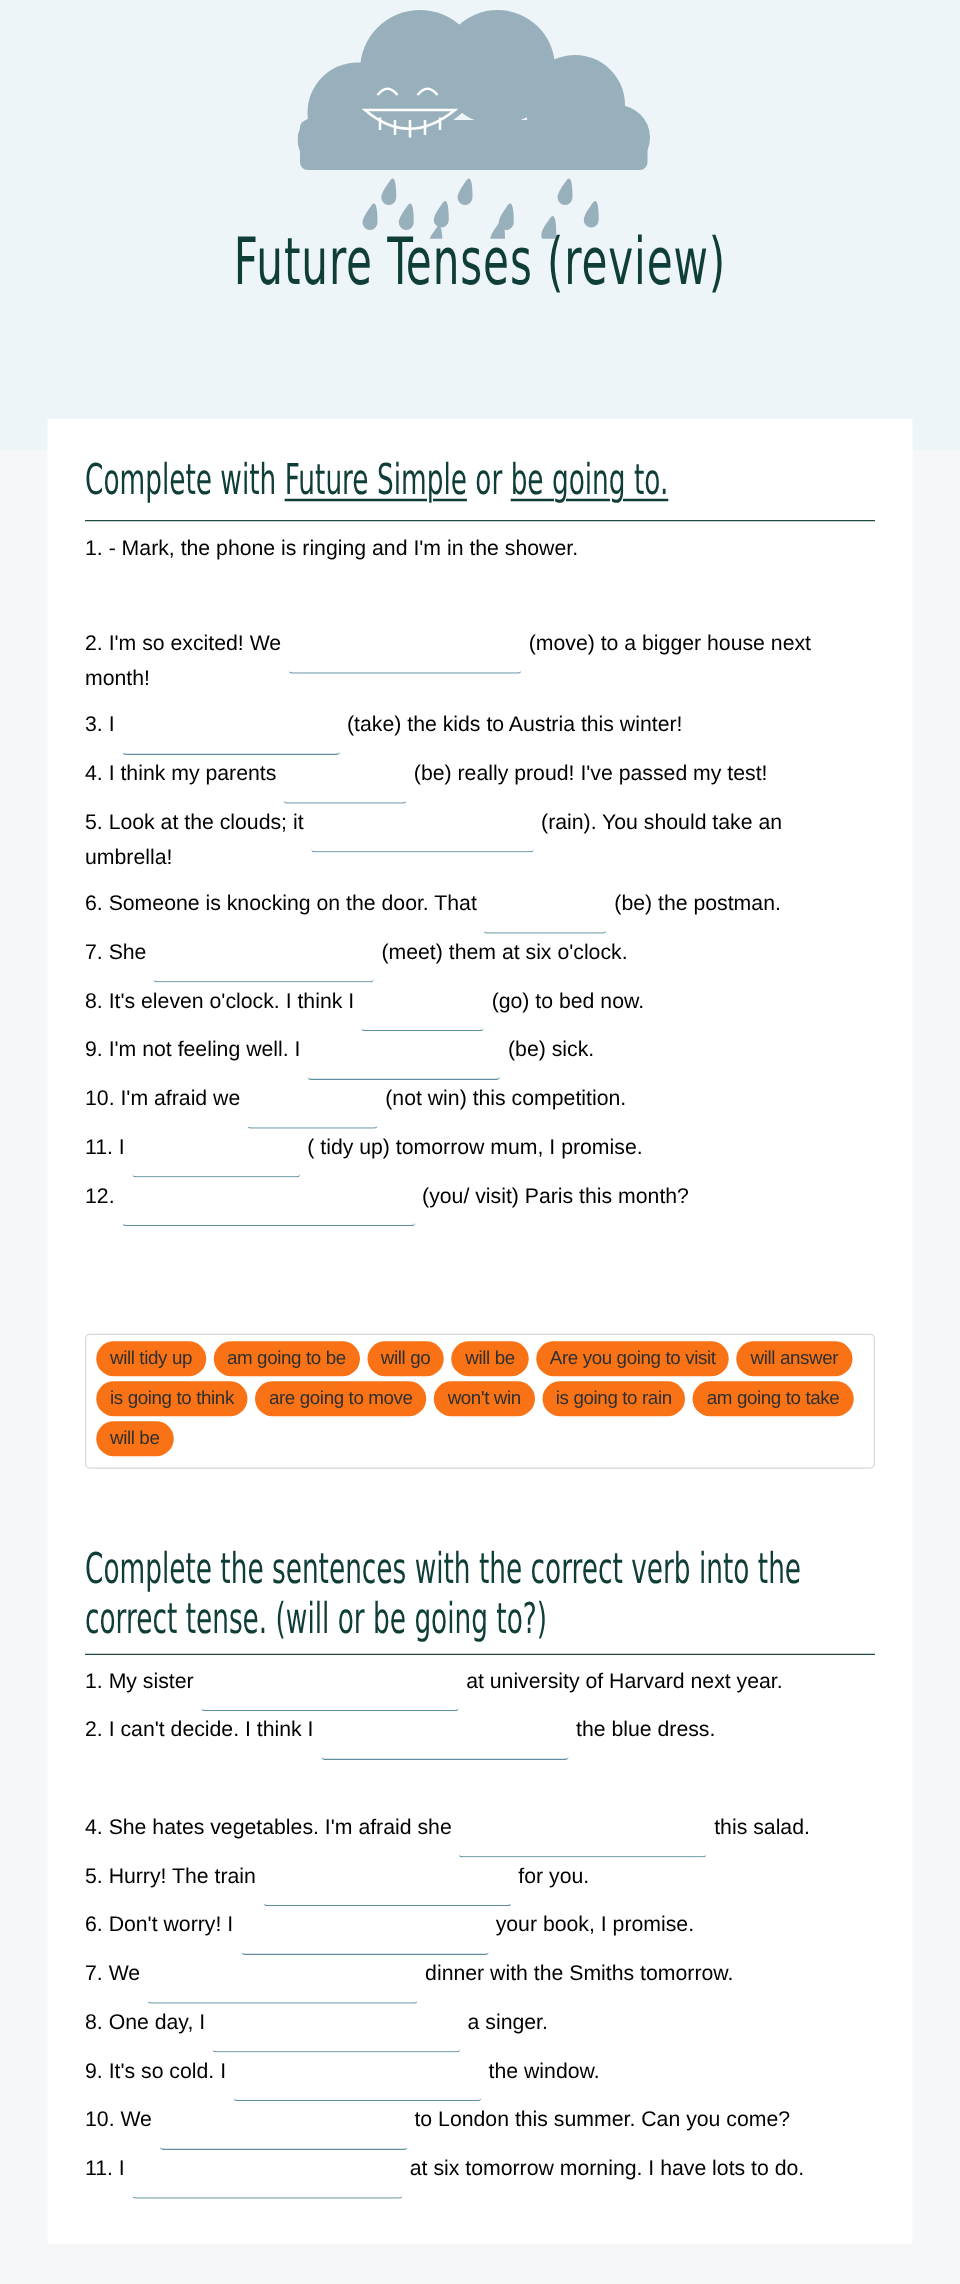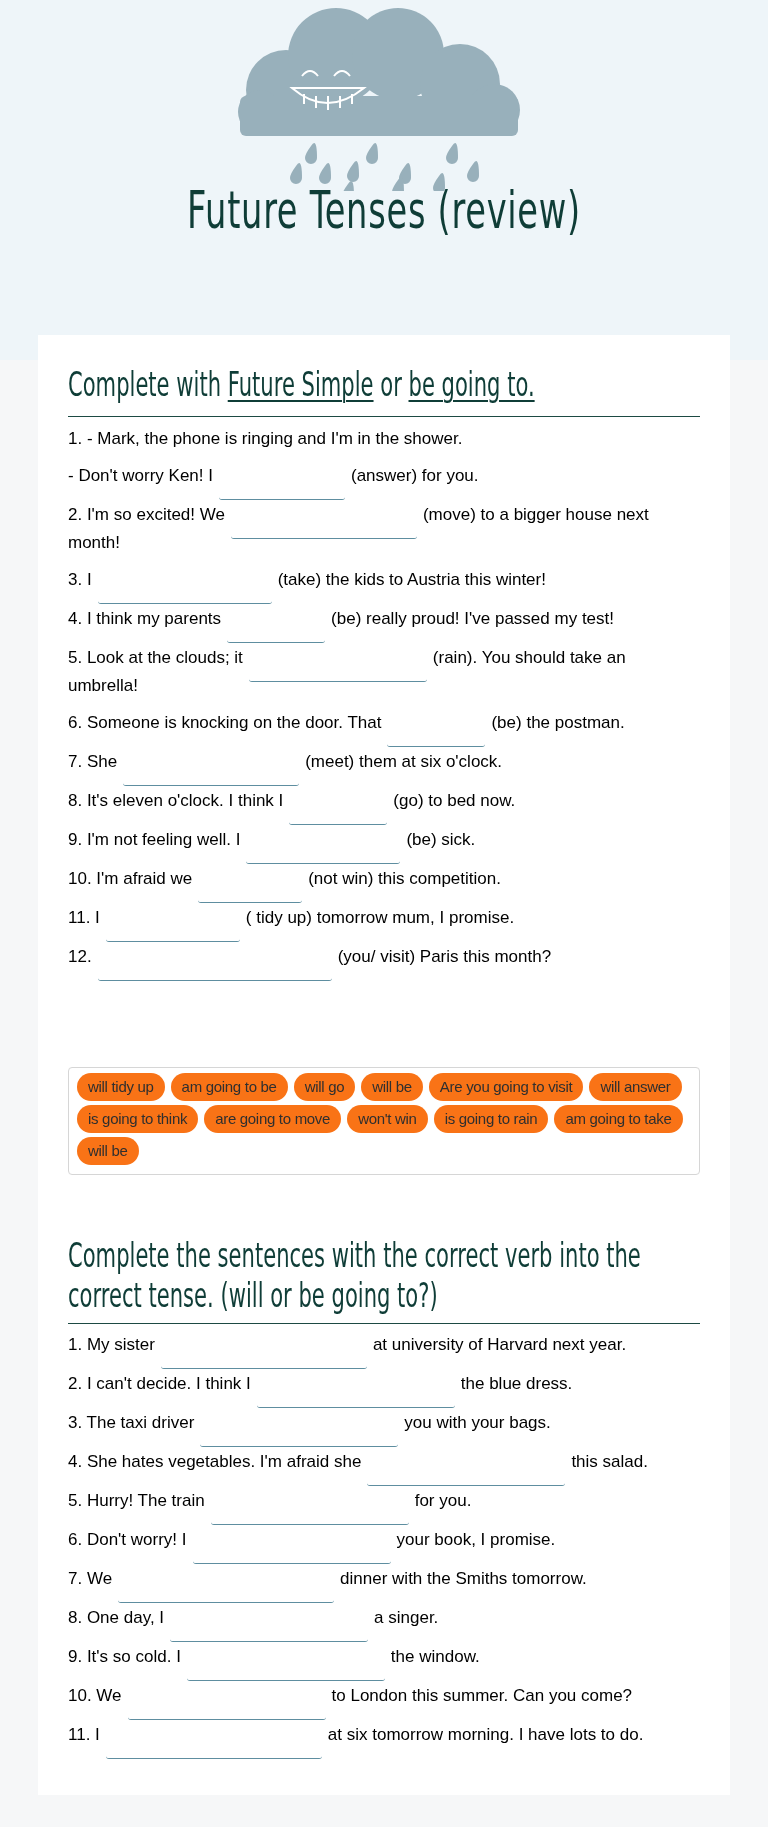--- a/index.html
+++ b/index.html
@@ -134,23 +134,20 @@
 
   <div class="title-wrap" style="top:22px;height:60px;">
     <div class="section-title" style="padding-top:4px;">
       <span>Complete with </span><u>Future Simple</u><span> or </span><u>be going to.</u>
     </div>
   </div>
 
   <div class="q" style="top:90px;">
     <span>1. - Mark, the phone is ringing and I'm in the shower.</span>
   </div>
-  <div class="q" style="top:127px;">
-    <span>- Don't worry Ken! I</span><span class="blank" style="width:126px;"></span><span>(answer) for you.</span>
-  </div>
   <div class="q" style="top:166px;">
     <span>2. I'm so excited! We</span><span class="blank" style="width:186px;"></span><span>(move) to a bigger house next</span>
   </div>
   <div class="q" style="top:194px;">
     <span>month!</span>
   </div>
   <div class="q" style="top:231px;">
     <span>3. I</span><span class="blank" style="width:174px;"></span><span>(take) the kids to Austria this winter!</span>
   </div>
   <div class="q" style="top:270px;">
@@ -203,23 +200,20 @@
     <div class="section-title" style="padding-top:2px;">Complete the sentences with the correct verb into the</div>
     <div class="section-title" style="margin-top:-6px;">correct tense. (will or be going to?)</div>
   </div>
 
   <div class="q" style="top:996px;">
     <span>1. My sister</span><span class="blank" style="width:206px;"></span><span>at university of Harvard next year.</span>
   </div>
   <div class="q" style="top:1035px;">
     <span>2. I can't decide. I think I</span><span class="blank" style="width:198px;"></span><span>the blue dress.</span>
   </div>
-  <div class="q" style="top:1074px;">
-    <span>3. The taxi driver</span><span class="blank" style="width:198px;"></span><span>you with your bags.</span>
-  </div>
   <div class="q" style="top:1113px;">
     <span>4. She hates vegetables. I'm afraid she</span><span class="blank" style="width:198px;"></span><span>this salad.</span>
   </div>
   <div class="q" style="top:1152px;">
     <span>5. Hurry! The train</span><span class="blank" style="width:198px;"></span><span>for you.</span>
   </div>
   <div class="q" style="top:1191px;">
     <span>6. Don't worry! I</span><span class="blank" style="width:198px;"></span><span>your book, I promise.</span>
   </div>
   <div class="q" style="top:1230px;">

